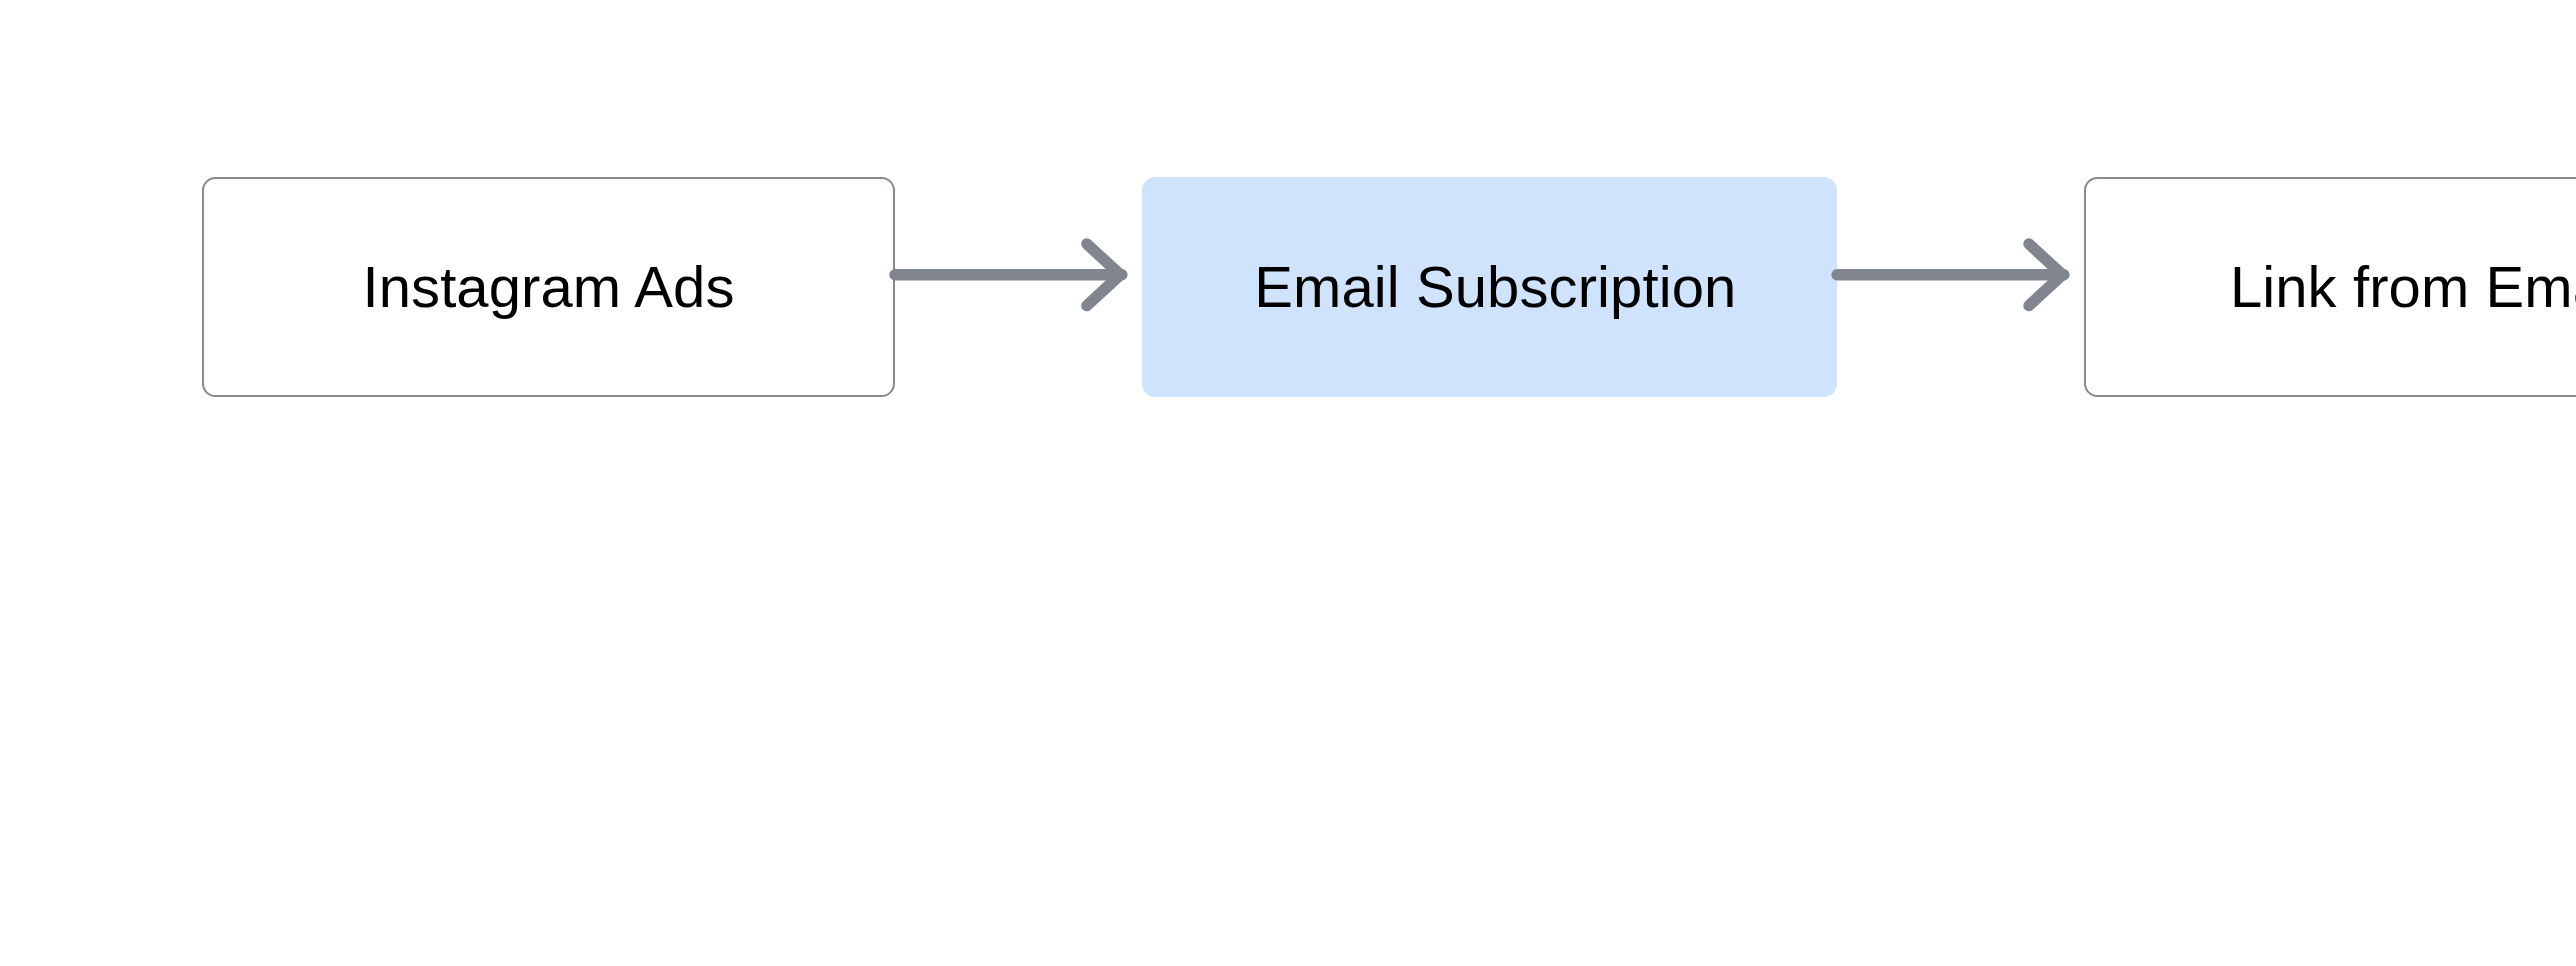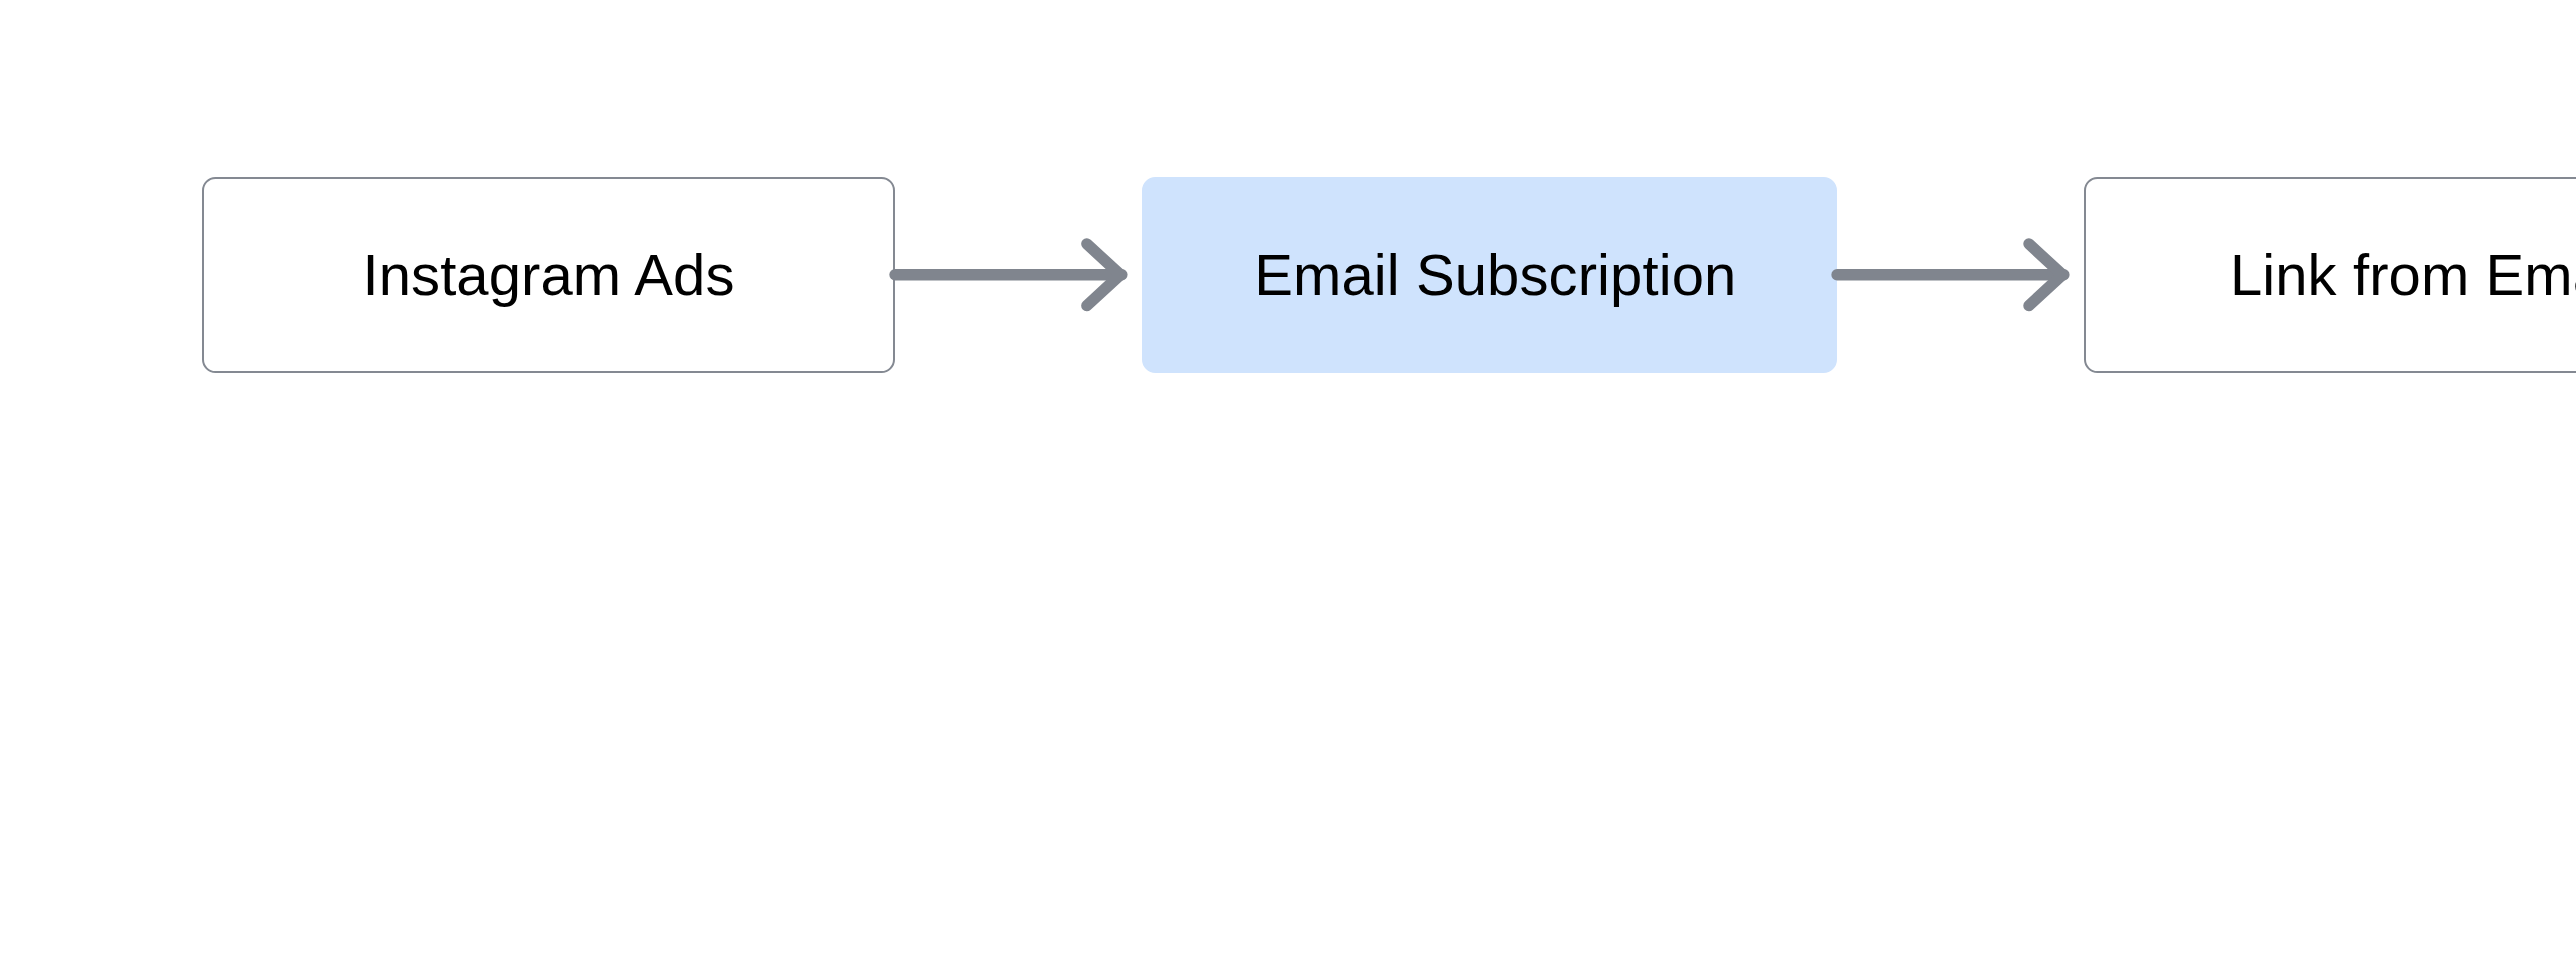--- a/index.html
+++ b/index.html
@@ -19,21 +19,21 @@
   .flow-row {
     position: absolute;
     left: 0;
     top: 177px;
     width: 3843px;
     height: 196px;
   }
   .node {
     position: absolute;
     top: 0;
-    height: 196px;
+    height: 220px;
     box-sizing: border-box;
     border-radius: 13.4px;
     display: flex;
     align-items: center;
     justify-content: center;
     text-align: center;
     padding: 0 14.4px;
   }
   .node-plain {
     background: #ffffff;

